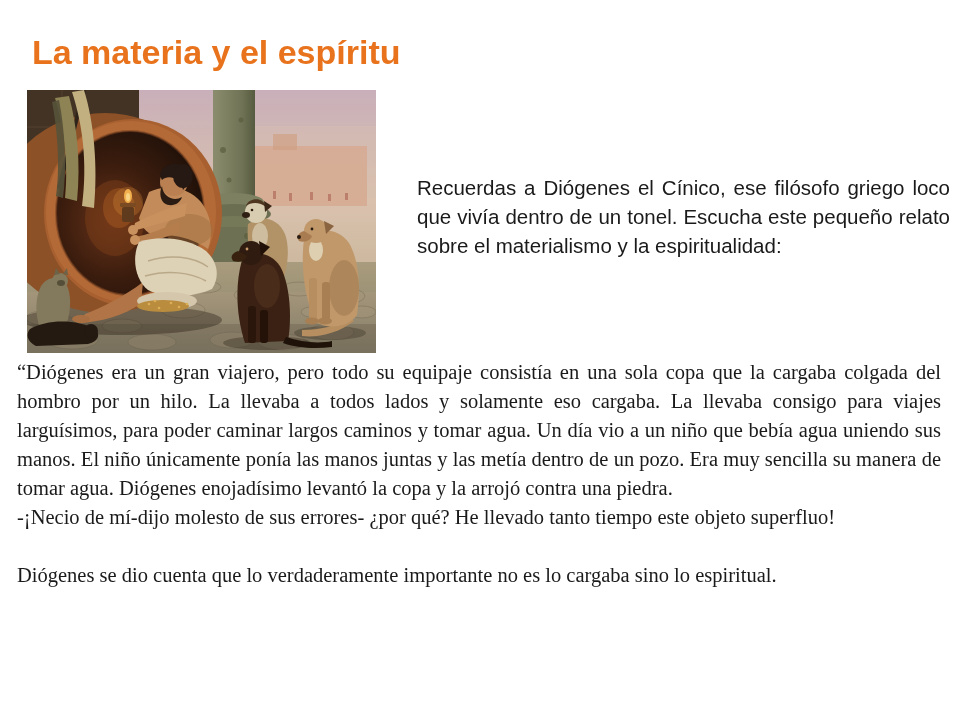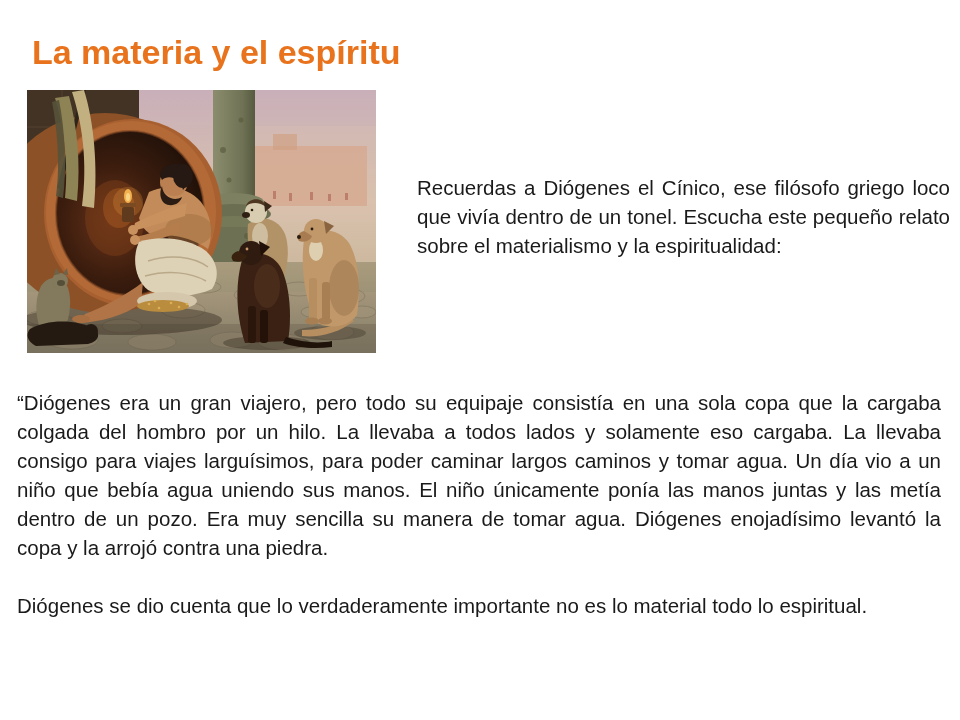--- a/index.html
+++ b/index.html
@@ -38,22 +38,23 @@
     width: 533px;
     margin: 12px;
     font-size: 20.5px;
     line-height: 29px;
     text-align: justify;
     text-justify: inter-word;
   }
   .story {
     position: absolute;
     left: 17px;
-    top: 388px;
+    top: 358px;
     width: 924px;
+    font-family: Liberation Serif, serif;
   }
   .story p {
     margin: 0;
     font-size: 20.5px;
     line-height: 29px;
     text-align: justify;
     text-justify: inter-word;
   }
   .story p.spaced { margin-top: 29px; }
 </style>
@@ -240,16 +241,17 @@
       <rect x="221" y="216" width="8" height="37" rx="3" fill="#2a160b"></rect>
       <rect x="233" y="220" width="8" height="33" rx="3" fill="#241208"></rect>
       <path d="M259,247 C274,252 291,254 305,251 L305,257 C288,259 269,258 256,253 Z" fill="#1f1209"></path>
     </svg>
   </div>
 
   <p class="intro">Recuerdas a Diógenes el Cínico, ese filósofo griego loco que vivía dentro de un tonel. Escucha este pequeño relato sobre el materialismo y la espiritualidad:</p>
 
   <div class="story">
     <p>“Diógenes era un gran viajero, pero todo su equipaje consistía en una sola copa que la cargaba colgada del hombro por un hilo. La llevaba a todos lados y solamente eso cargaba. La llevaba consigo para viajes larguísimos, para poder caminar largos caminos y tomar agua. Un día vio a un niño que bebía agua uniendo sus manos. El niño únicamente ponía las manos juntas y las metía dentro de un pozo. Era muy sencilla su manera de tomar agua. Diógenes enojadísimo levantó la copa y la arrojó contra una piedra.</p>
-    <p class="spaced">Diógenes se dio cuenta que lo verdaderamente importante no es lo material todo lo espiritual.</p>
+    <p>-¡Necio de mí-dijo molesto de sus errores- ¿por qué? He llevado tanto tiempo este objeto superfluo!</p>
+    <p class="spaced">Diógenes se dio cuenta que lo verdaderamente importante no es lo cargaba sino lo espiritual.</p>
   </div>
 
 </div>
 
 </body></html>

